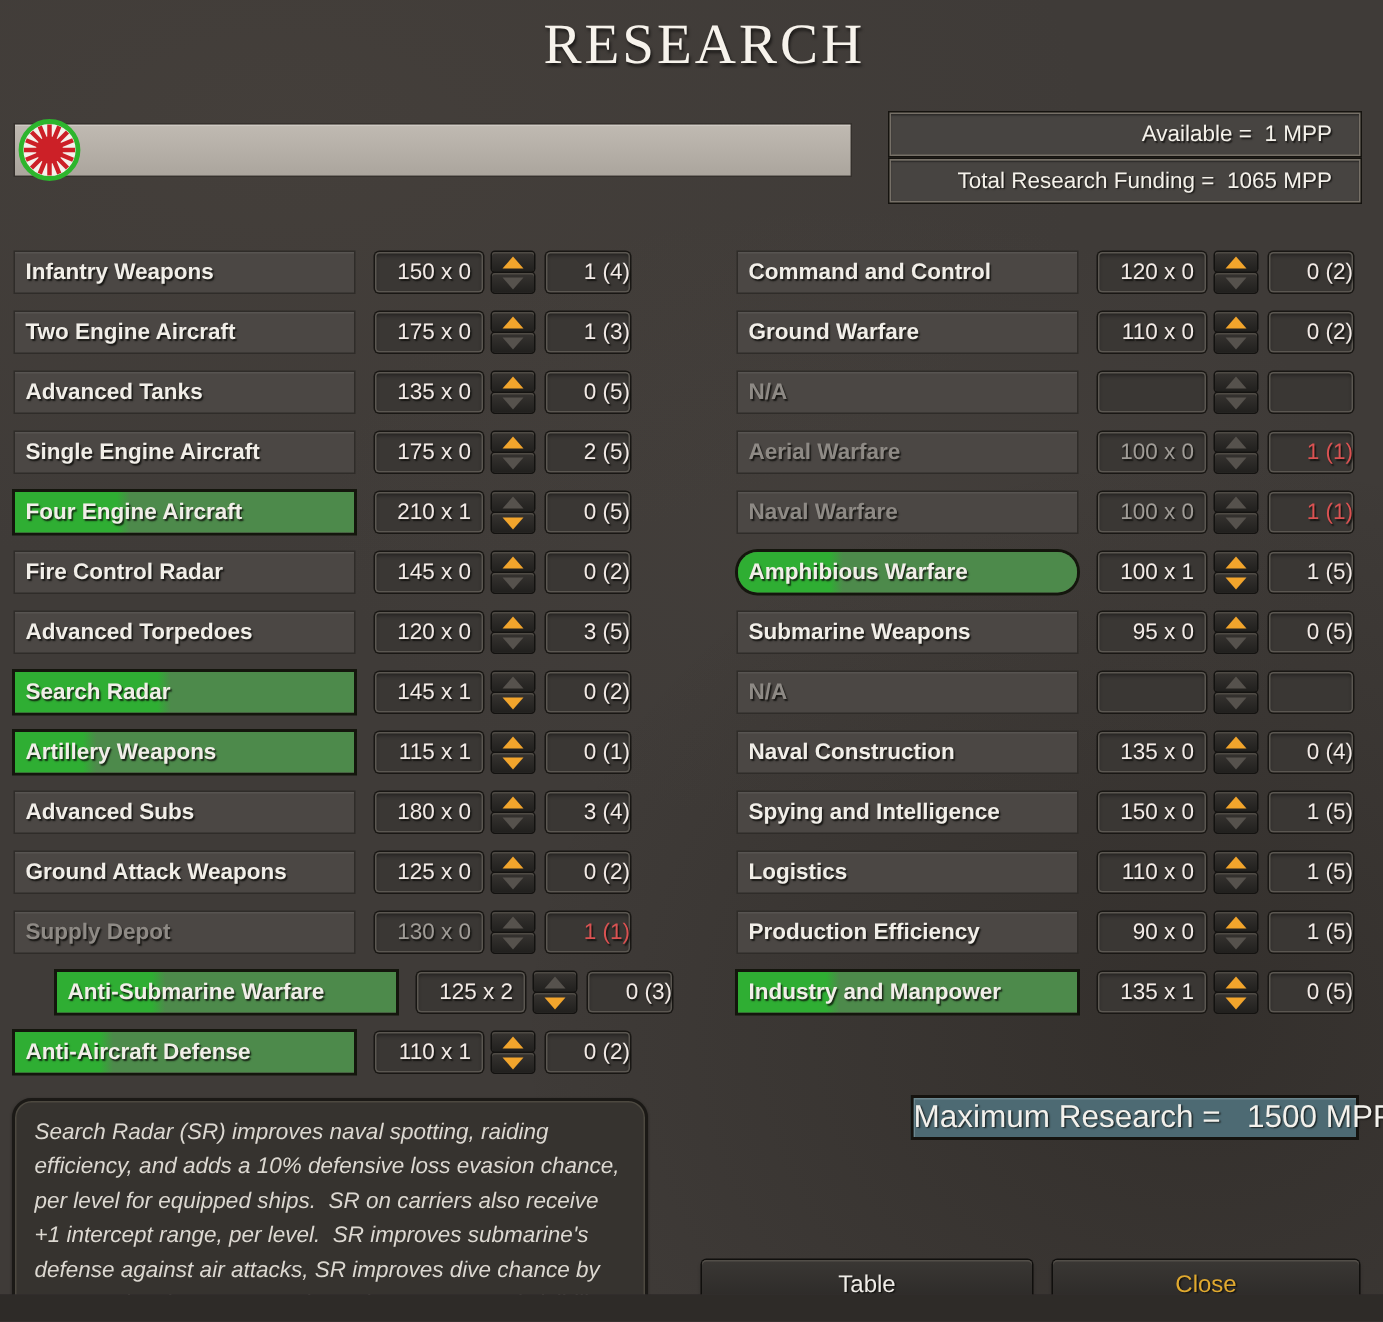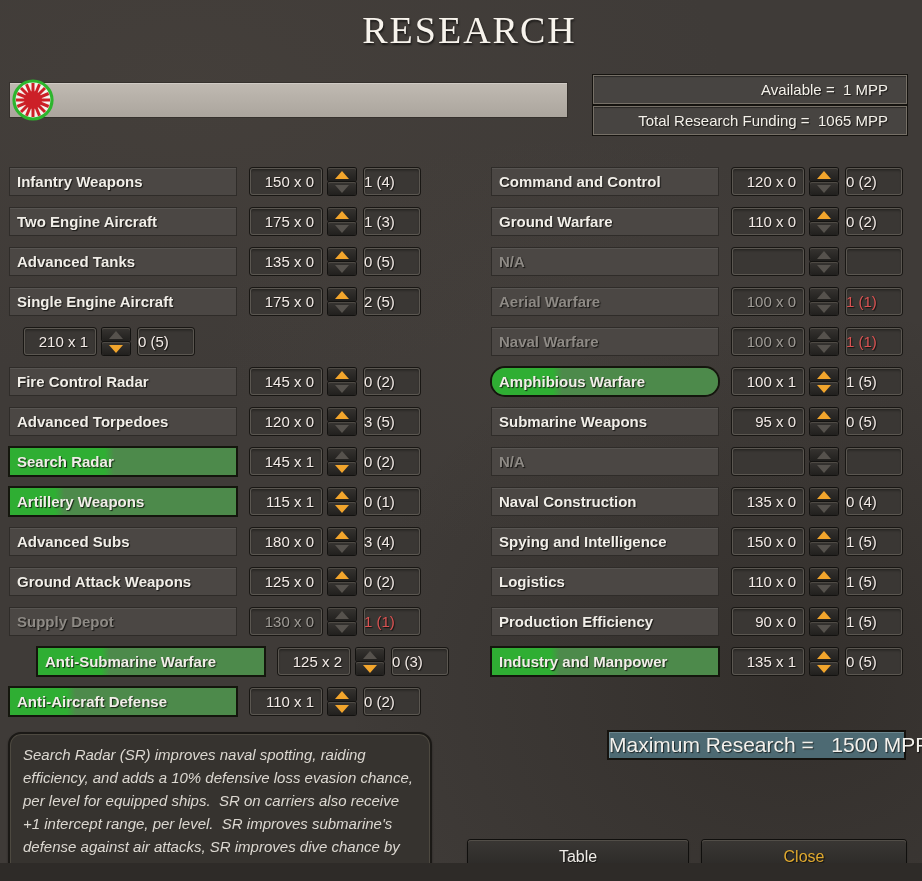--- a/index.html
+++ b/index.html
@@ -61,21 +61,21 @@
     cursor:default;
   }
   .tri{position:absolute;left:50%;top:50%;transform:translate(-50%,-50%);width:0;height:0;
     border-left:7px solid transparent;border-right:7px solid transparent;}
   .spin.up .tri{border-bottom:8px solid #56524d;}
   .spin.down .tri{border-top:8px solid #56524d;}
   .spin.up.active .tri{border-bottom-color:#f2a52c;}
   .spin.down.active .tri{border-top-color:#f2a52c;}
   .result{
     width:56px;margin-left:8px;box-sizing:border-box;line-height:27px;
-    text-align:left;font-size:15px;color:#f2eae6;
+    text-align:right;font-size:15px;color:#f2eae6;
     background:#3a3734;border-radius:3px;
     box-shadow:0 0 0 1px #191714, inset 0 0 0 1px #5b5751, inset 0 2px 3px rgba(0,0,0,.45);
     text-shadow:1px 1px 1px rgba(10,10,8,.8);white-space:pre;
   }
   .result.red{color:#da5252;}
   .descbox{
     position:absolute;left:8px;top:732px;width:424px;height:146px;box-sizing:border-box;
     background:#36332f;border:2px solid #1b1916;border-radius:13px;
     box-shadow:inset 0 0 0 1px #4d4940, 0 1px 2px rgba(0,0,0,.4);
     padding:9px 13px;color:#dcd8d1;font-size:15px;line-height:23px;
@@ -178,20 +178,21 @@
           <div class="spin up active">
             <i class="tri"></i>
           </div>
           <div class="spin down">
             <i class="tri"></i>
           </div>
         </div>
         <div class="result">2 (5)</div>
       </div>
       <div class="row invested">
+        <div class="rlabel" style="background: linear-gradient(to right, rgb(47, 174, 51) 0%, rgb(47, 174, 51) 30%, rgb(77, 138, 75) 34%, rgb(77, 138, 75) 100%);">Four Engine Aircraft</div>
         <div class="cost">210 x 1</div>
         <div class="spinner">
           <div class="spin up">
             <i class="tri"></i>
           </div>
           <div class="spin down active">
             <i class="tri"></i>
           </div>
         </div>
         <div class="result">0 (5)</div>

